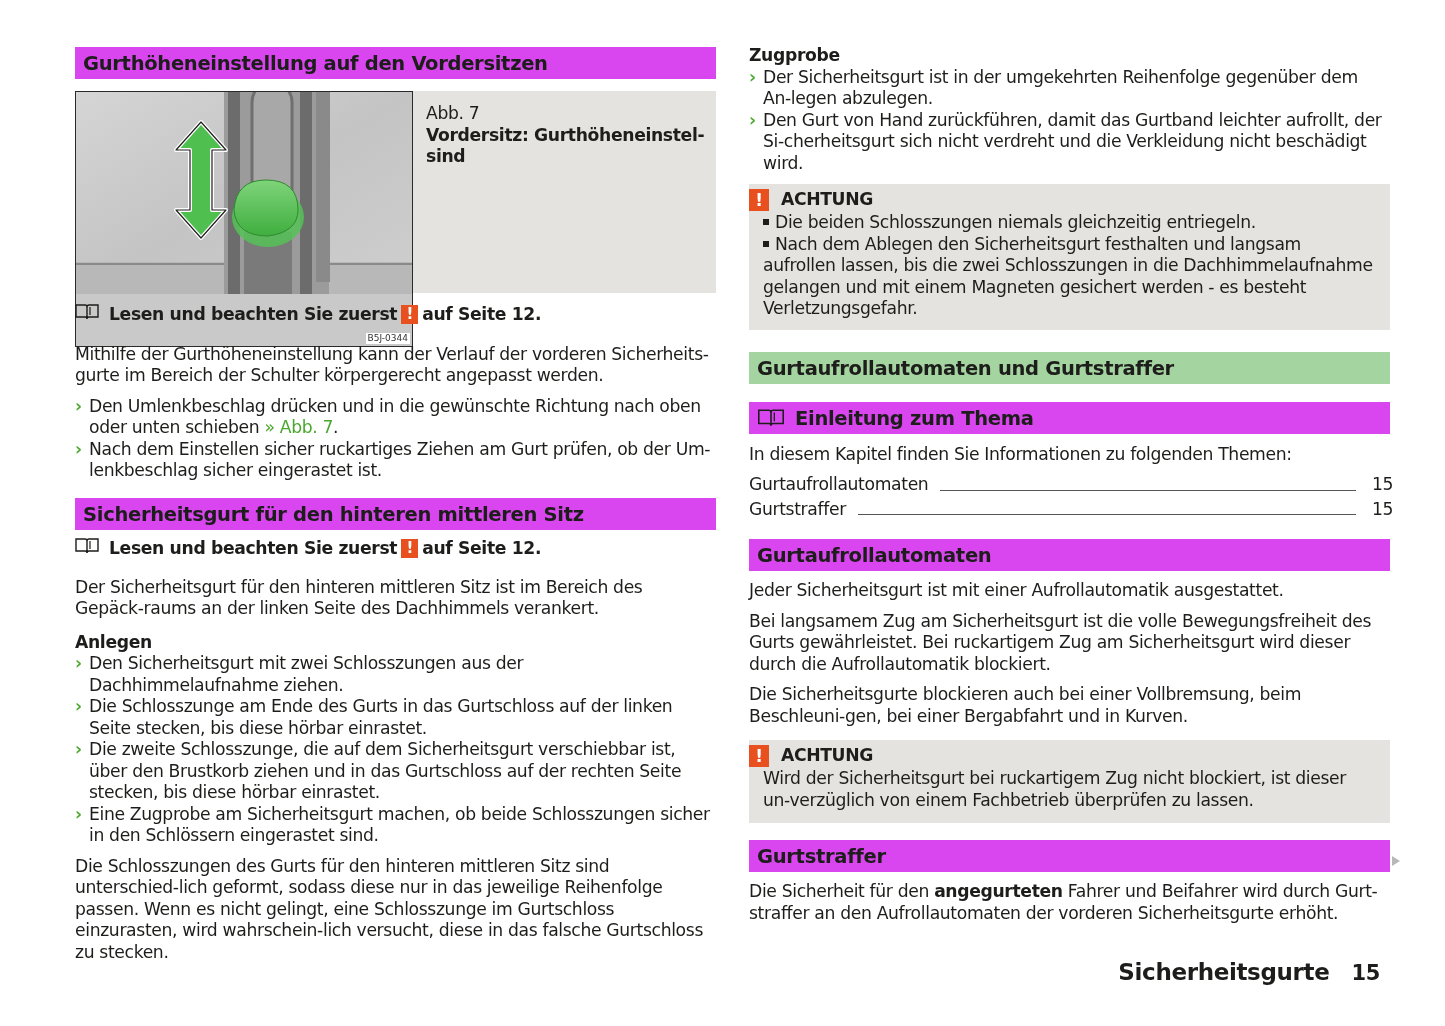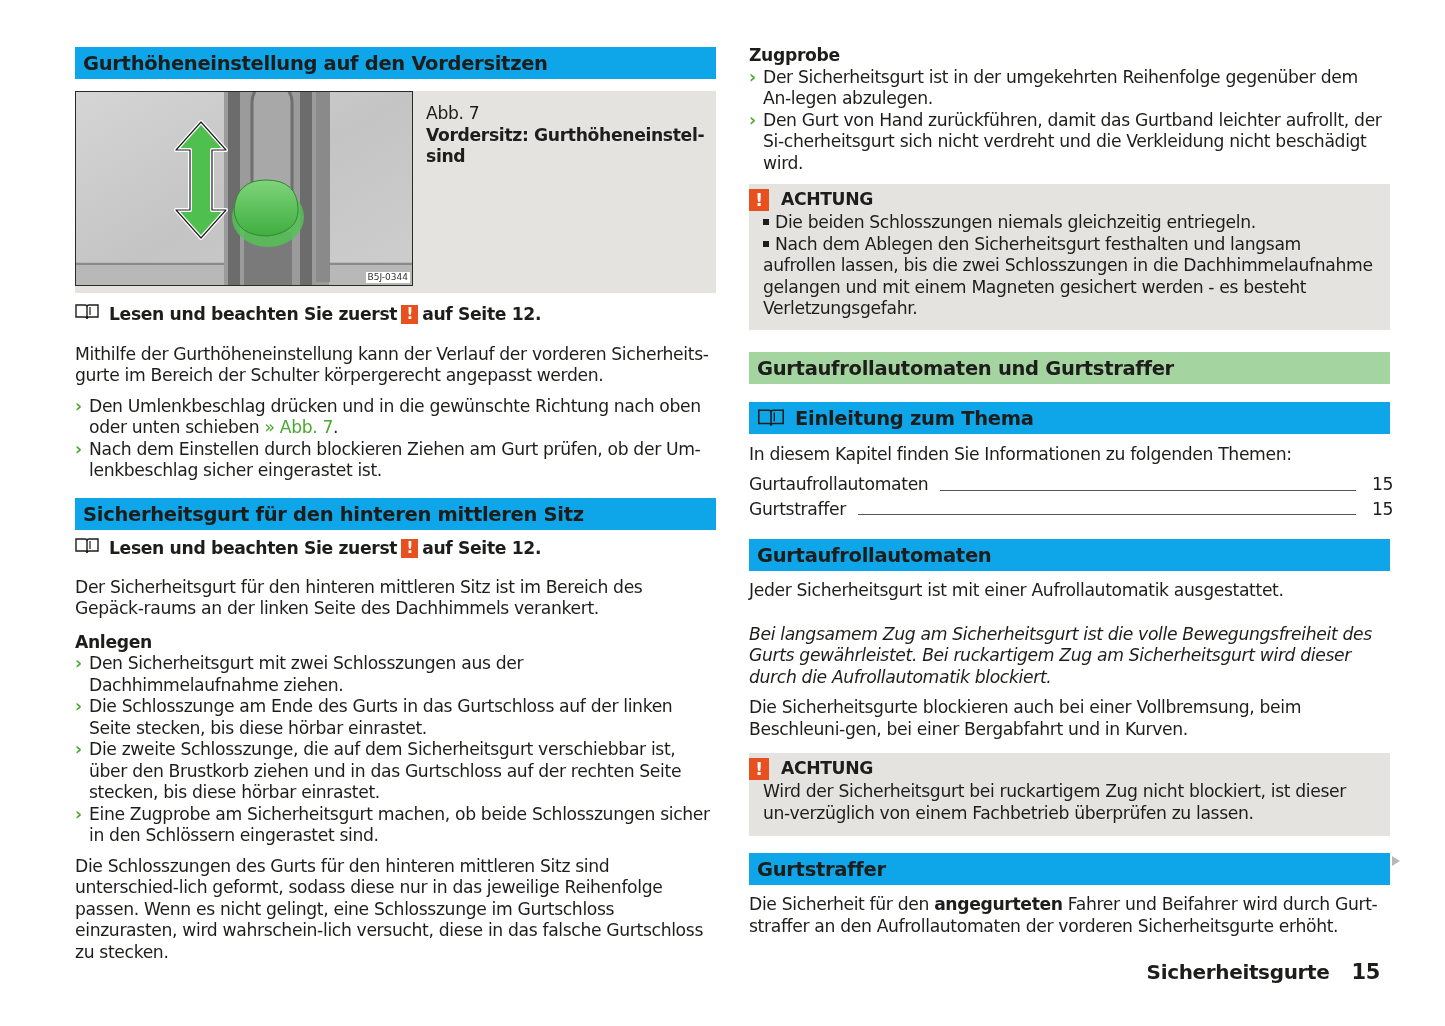--- a/index.html
+++ b/index.html
@@ -1,44 +1,44 @@
 <!DOCTYPE html>
 <html><head>
 <meta charset="utf-8">
 <style>
   * { box-sizing: border-box; margin: 0; padding: 0; }
   html, body { width: 1445px; height: 1026px; background: #ffffff; overflow: hidden; }
   body { position: relative; font-family: "DejaVu Sans", sans-serif; color: #1d1d1b; font-size: 17.2px; line-height: 21.5px; letter-spacing: -0.35px; }
   .col { position: absolute; top: 0; }
   .left { left: 75px; width: 641px; }
   .right { left: 749px; width: 641px; }
-  .hdr { background: #0ea5e9; height: 32px; padding: 4px 8px 0 8px; font-size: 19.5px; line-height: 26px; font-weight: 600; letter-spacing: -0.3px; color: #1d1d1b; }
+  .hdr { background: #d946ef; height: 32px; padding: 4px 8px 0 8px; font-size: 19.5px; line-height: 26px; font-weight: 600; letter-spacing: -0.3px; color: #1d1d1b; }
   .hdr.green { background: #a4d49f; }
   .hdr .book { display: inline-block; vertical-align: -3px; margin-right: 10px; }
   p { margin: 0; }
   .bullets .b { position: relative; padding-left: 14px; }
   .bullets .b .arr { position: absolute; left: 0; top: 0; color: #4ba82e; font-weight: 700; }
   .subh { font-weight: 600; }
   .readfirst { font-weight: 600; display: flex; align-items: center; }
   .readfirst .book { margin-right: 10px; display: inline-block; }
   .excl { display: inline-block; width: 17px; height: 19px; background: #e8501f; color: #fff; font-weight: 700; font-size: 15px; line-height: 19px; text-align: center; margin: 0 4px; }
   .link { color: #4ba82e; }
   .fig { position: absolute; top: 91px; left: 75px; width: 641px; height: 202px; background: #e5e3df; }
-  .fig .img { position: absolute; left: 0; top: 0; width: 338px; height: 195px; border: 1.5px solid #2a2a2a; overflow: hidden; background: #c9c9c9; }
+  .fig .img { position: absolute; left: 0; top: 0; width: 338px; height: 256px; border: 1.5px solid #2a2a2a; overflow: hidden; background: #c9c9c9; }
   .fig .cap { position: absolute; left: 351px; top: 12px; font-size: 17.2px; line-height: 21.5px; }
   .fig .cap .t { font-weight: 600; }
   .warn { background: #e5e3df; padding: 4px 14px 10px 14px; }
   .warn .wh { display: flex; align-items: center; font-weight: 600; margin-left: -14px; padding-left: 2px; height: 24px; }
   .warn .wh .excl { width: 20px; height: 22px; line-height: 22px; font-size: 17px; margin: 0 12px 0 -2px; }
   .sq { display: inline-block; width: 6px; height: 6px; background: #1d1d1b; margin-right: 6px; vertical-align: 3px; }
   .toc .row { display: flex; align-items: flex-end; }
   .toc .row .lead { flex: 1; border-bottom: 1px solid #555; margin: 0 16px 5px 12px; }
   .toc .row .pg { width: 18px; text-align: right; }
   .footer { position: absolute; top: 962px; right: 65px; display: flex; align-items: baseline; font-weight: 600; }
-  .footer .sec { font-size: 20px; margin-right: 22px; }
+  .footer .sec { font-size: 23px; margin-right: 22px; }
   .footer .num { font-size: 21px; }
   .nextarrow { position: absolute; left: 1392px; top: 856px; width: 0; height: 0; border-top: 5px solid transparent; border-bottom: 5px solid transparent; border-left: 8px solid #b8b8b8; }
 </style>
 </head>
 <body>
 
 <div class="col left">
   <div class="hdr" style="position:absolute; top:47px; left:0; width:641px;">
     <span>Gurthöheneinstellung auf den Vordersitzen</span>
   </div>
@@ -89,21 +89,21 @@
           <line x1="15" y1="4" x2="15" y2="12" stroke="#1d1d1b" stroke-width="1.2"></line>
         </svg>
     </span>
     <span>Lesen und beachten Sie zuerst</span>
     <span class="excl">!</span>
     <a>auf Seite 12.</a>
   </div>
   <p style="margin-top:17px;">Mithilfe der Gurthöheneinstellung kann der Verlauf der vorderen Sicherheits-gurte im Bereich der Schulter körpergerecht angepasst werden.</p>
   <div class="bullets" style="margin-top:9px;">
     <div class="b"><span class="arr">›</span><span>Den Umlenkbeschlag drücken und in die gewünschte Richtung nach oben oder unten schieben </span><a class="link">» Abb. 7</a><span>.</span></div>
-    <div class="b"><span class="arr">›</span><span>Nach dem Einstellen durch blockieren Ziehen am Gurt prüfen, ob der Um-lenkbeschlag sicher eingerastet ist.</span></div>
+    <div class="b"><span class="arr">›</span><span>Nach dem Einstellen sicher ruckartiges Ziehen am Gurt prüfen, ob der Um-lenkbeschlag sicher eingerastet ist.</span></div>
   </div>
 </div>
 
 <div class="col left" style="top:498px;">
   <div class="hdr">
     <span>Sicherheitsgurt für den hinteren mittleren Sitz</span>
   </div>
   <div class="readfirst" style="margin-top:7px;">
     <span class="book">
       <svg width="24" height="18" viewBox="0 0 24 18">
@@ -165,21 +165,21 @@
       <span>Gurtstraffer</span>
       <span class="lead"></span>
       <span class="pg">15</span>
     </div>
   </div>
 
   <div class="hdr" style="margin-top:19px;">
     <span>Gurtaufrollautomaten</span>
   </div>
   <p style="margin-top:9px;">Jeder Sicherheitsgurt ist mit einer Aufrollautomatik ausgestattet.</p>
-  <p style="margin-top:22px;font-style:italic;">Bei langsamem Zug am Sicherheitsgurt ist die volle Bewegungsfreiheit des Gurts gewährleistet. Bei ruckartigem Zug am Sicherheitsgurt wird dieser durch die Aufrollautomatik blockiert.</p>
+  <p style="margin-top:9px;">Bei langsamem Zug am Sicherheitsgurt ist die volle Bewegungsfreiheit des Gurts gewährleistet. Bei ruckartigem Zug am Sicherheitsgurt wird dieser durch die Aufrollautomatik blockiert.</p>
   <p style="margin-top:9px;">Die Sicherheitsgurte blockieren auch bei einer Vollbremsung, beim Beschleuni-gen, bei einer Bergabfahrt und in Kurven.</p>
 
   <div class="warn" style="margin-top:13px; padding-bottom:12px;">
     <div class="wh">
       <span class="excl">!</span>
       <span>ACHTUNG</span>
     </div>
     <div>Wird der Sicherheitsgurt bei ruckartigem Zug nicht blockiert, ist dieser un-verzüglich von einem Fachbetrieb überprüfen zu lassen.</div>
   </div>
 

